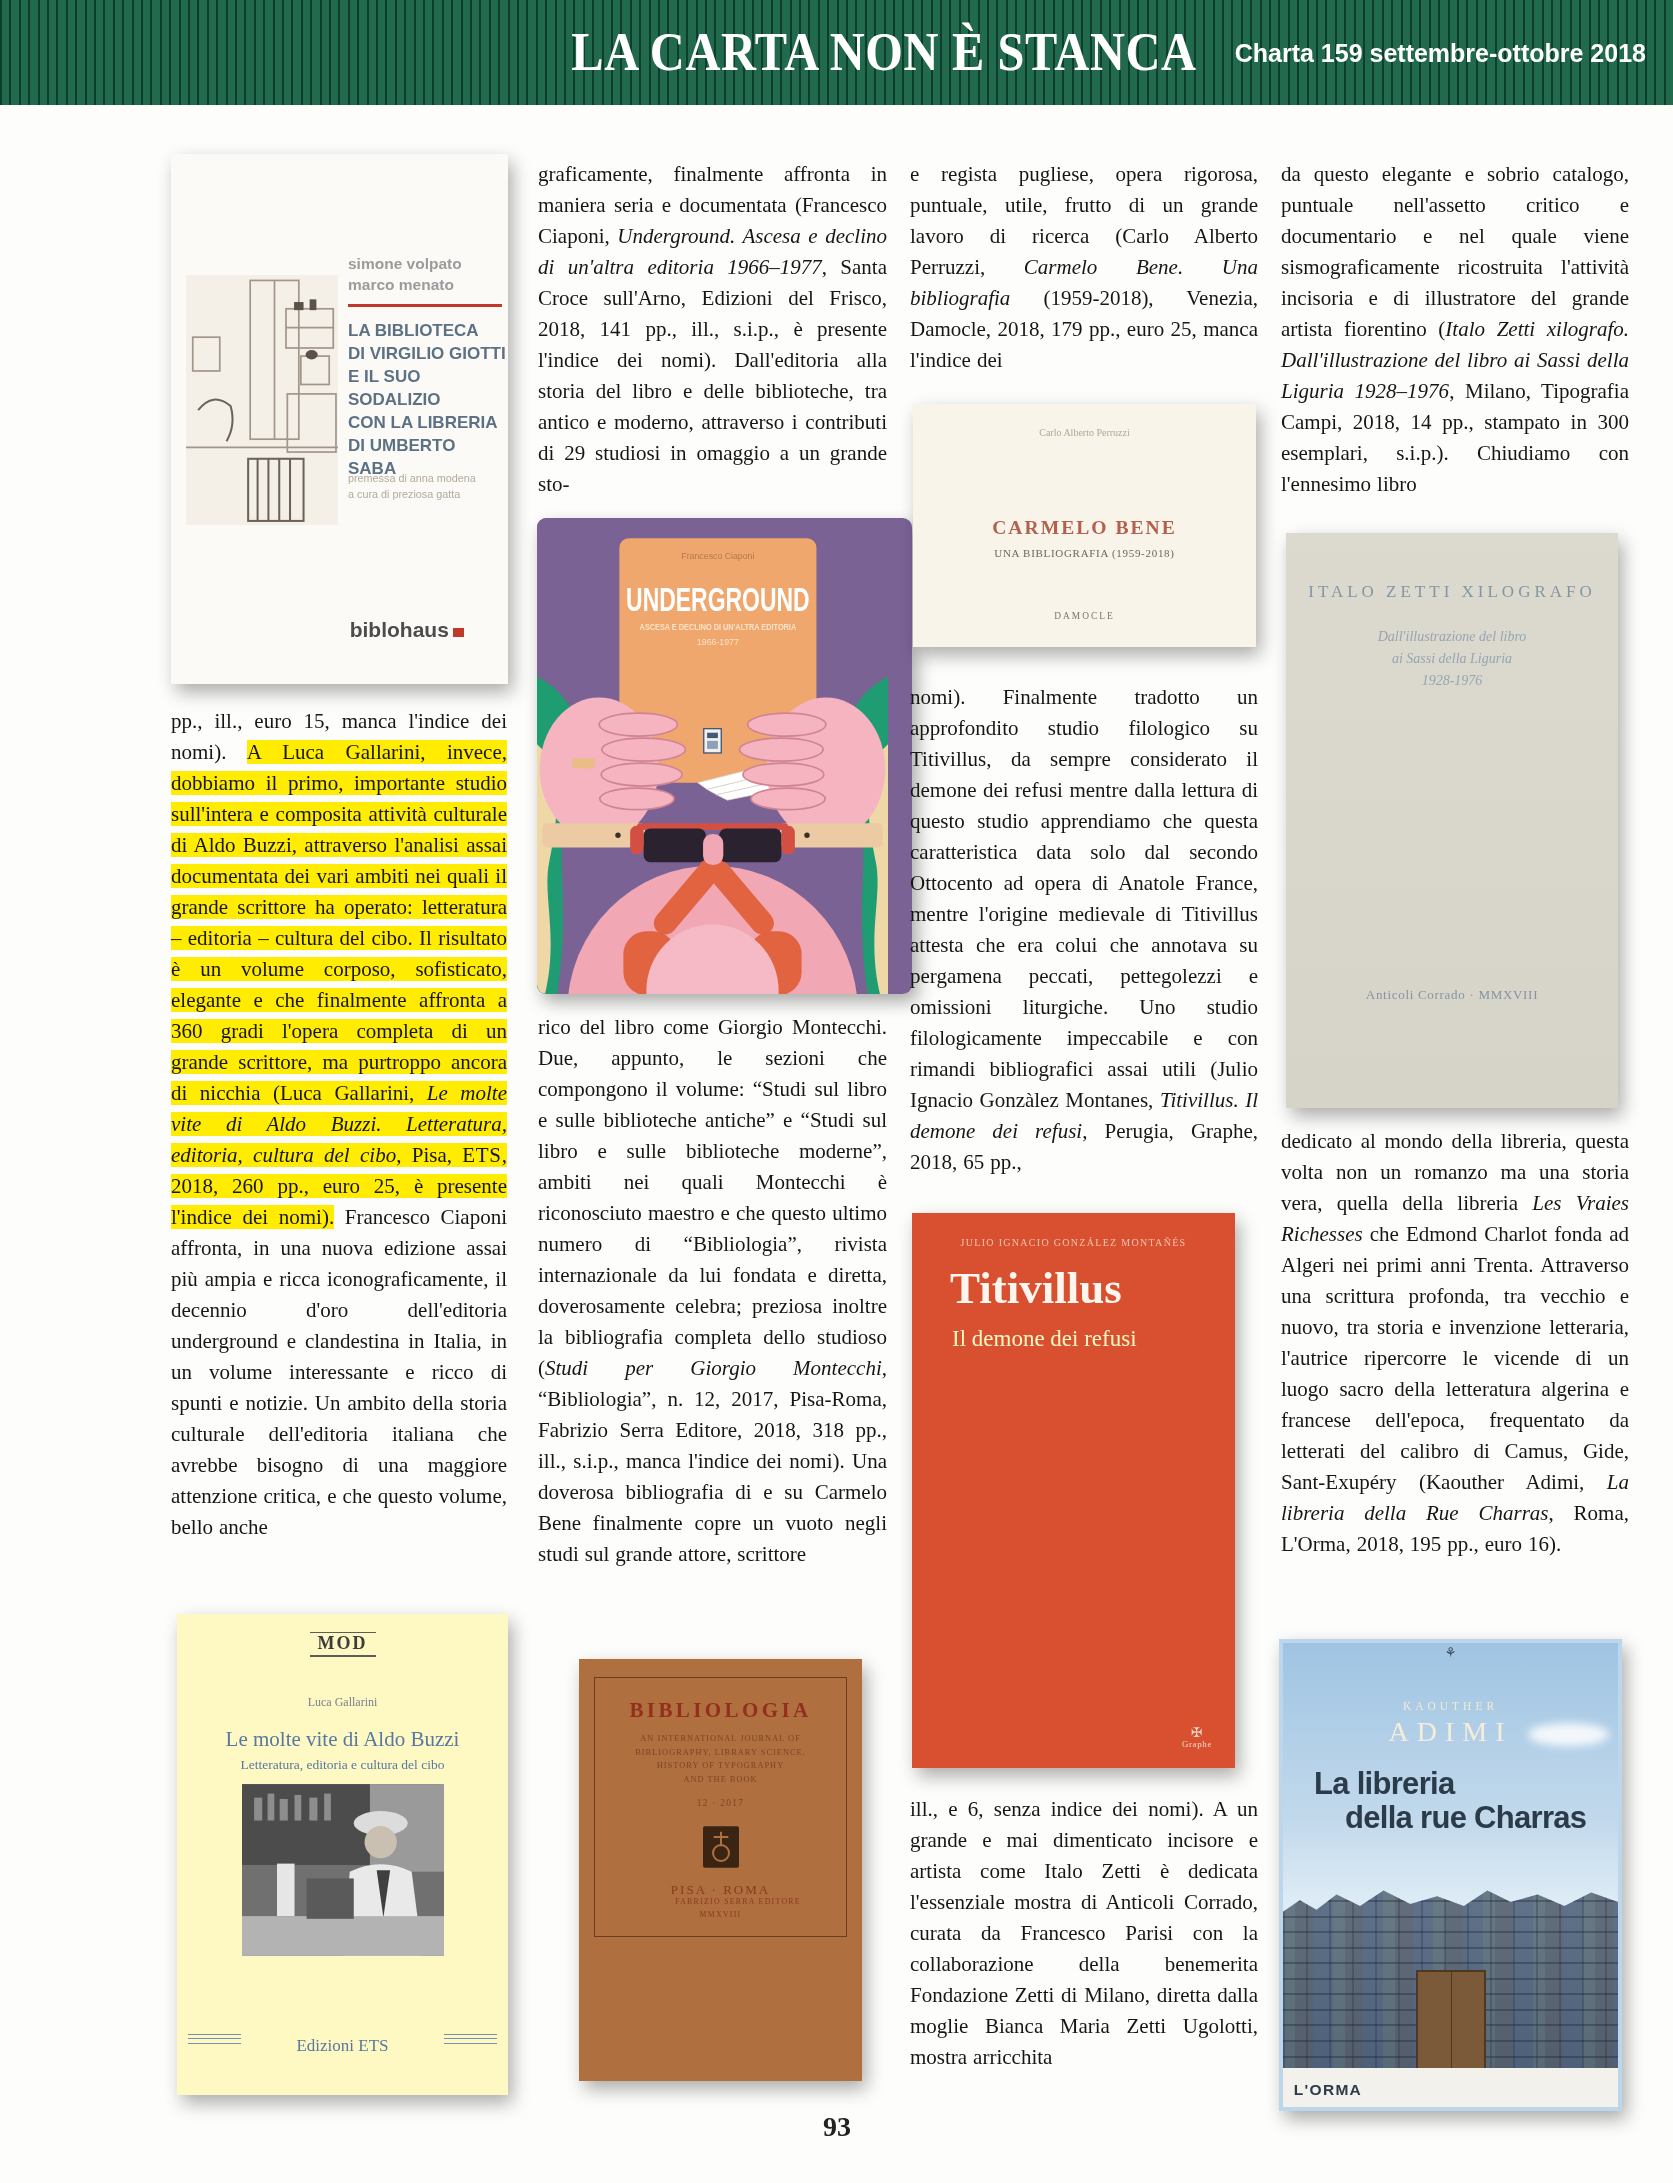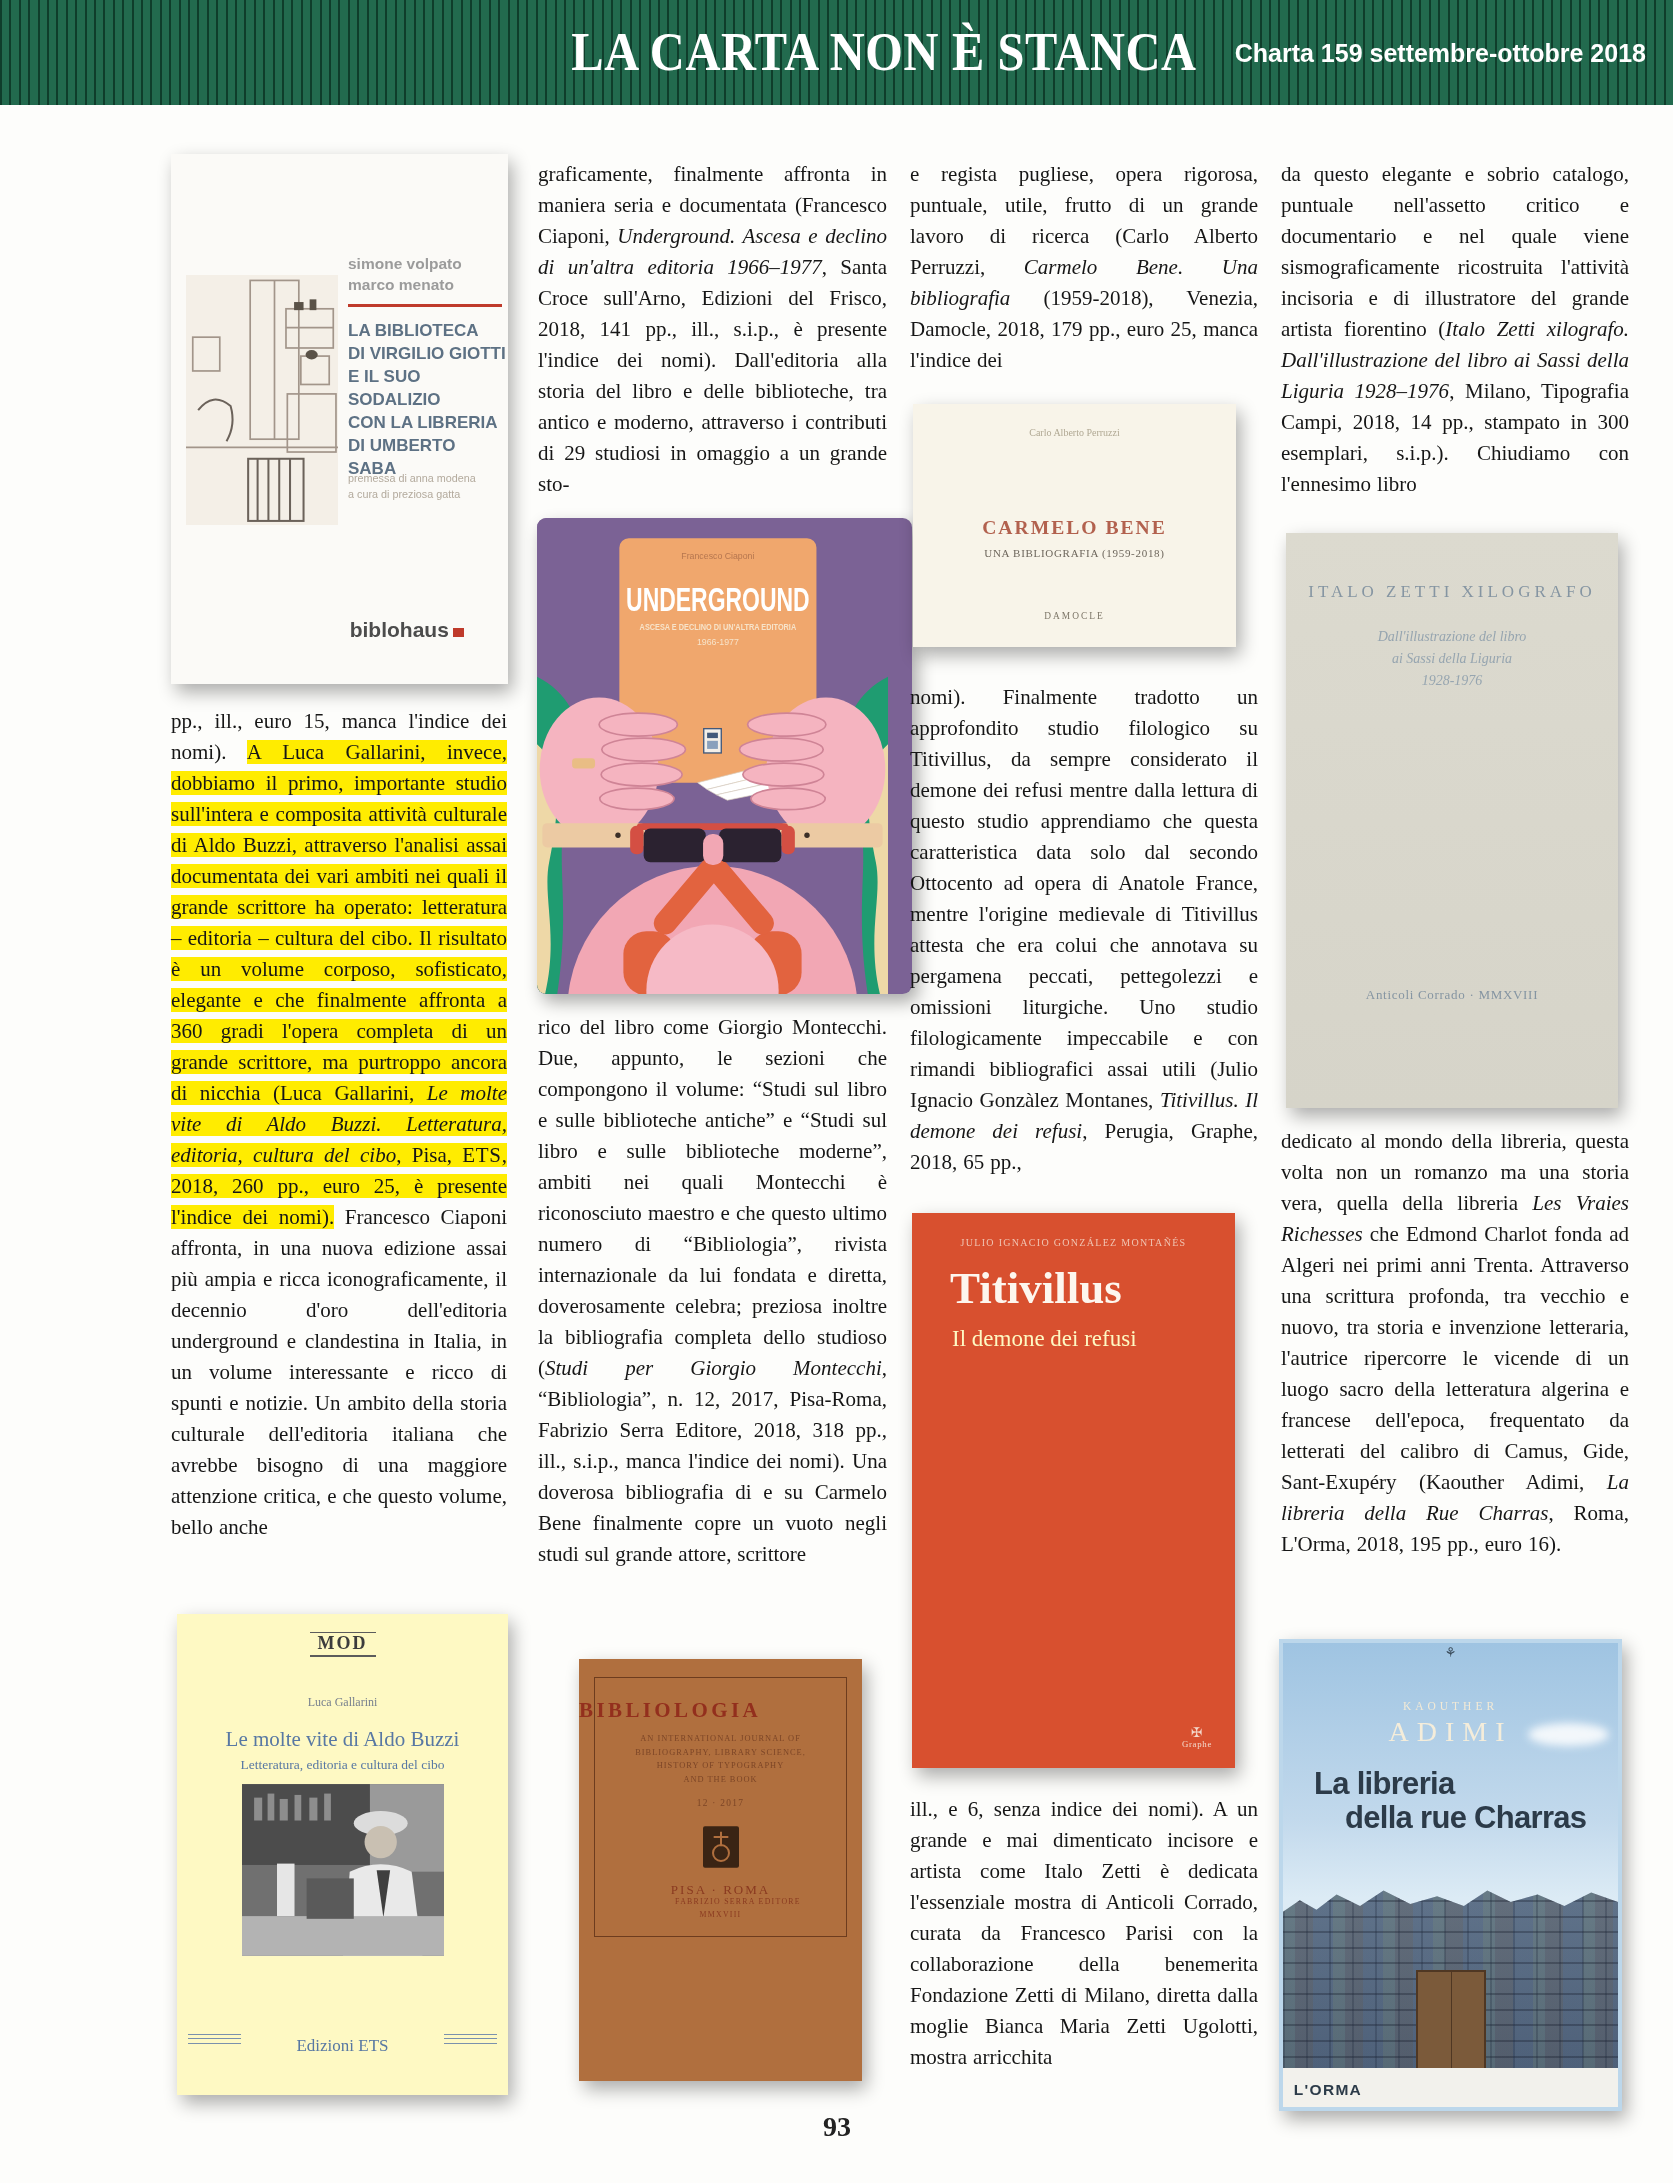--- a/index.html
+++ b/index.html
@@ -53,33 +53,33 @@
   .mod-photo{position:absolute;left:65px;top:170px;}
   .mod-lines{position:absolute;top:420px;width:53px;height:8px;
     border-top:1.3px solid #7a91ad;border-bottom:1.3px solid #7a91ad;
     background:linear-gradient(#7a91ad,#7a91ad) center/100% 1.3px no-repeat;}
   .mod-pub{position:absolute;left:0;right:0;top:422px;text-align:center;font-size:17px;color:#5878a3;}
 
   
   .cov-underground{border-radius:9.4px;overflow:hidden;background:#7b6295;}
 
   
-  .cov-carmelo{background:#f8f4e9;}
+  .cov-carmelo{background:#f8f4e9;padding-left:20px;}
   .cb-author{position:absolute;left:0;right:0;top:23px;text-align:center;font-size:10px;color:#b0a893;}
   .cb-title{position:absolute;left:0;right:0;top:113px;text-align:center;font-size:19.6px;
     letter-spacing:2px;color:#b2614e;font-weight:bold;}
   .cb-sub{position:absolute;left:0;right:0;top:143px;text-align:center;font-size:11px;
     letter-spacing:0.7px;color:#6d665c;}
   .cb-pub{position:absolute;left:0;right:0;top:207px;text-align:center;font-size:9.4px;
     letter-spacing:2px;color:#7d7668;}
 
   
   .cov-bibliologia{background:#b06f3e;}
   .bib-frame{position:absolute;left:15px;right:15px;top:17.5px;height:258px;border:1.3px solid #6d3c1e;}
-  .bib-title{position:absolute;left:0;right:0;top:39px;font-size:21px;
+  .bib-title{position:absolute;left:0;right:0;top:39px;text-align:center;font-size:21px;
     letter-spacing:3.4px;font-weight:bold;color:#932f1d;}
   .bib-lines{position:absolute;left:0;right:0;top:73px;text-align:center;font-size:8.4px;
     line-height:13.5px;letter-spacing:1px;color:#7c4526;white-space:pre-line;}
   .bib-num{position:absolute;left:0;right:0;top:139px;text-align:center;font-size:9.4px;
     letter-spacing:1.3px;color:#7c4526;}
   .bib-emblem{position:absolute;left:50%;top:167px;transform:translateX(-50%);}
   .bib-city{position:absolute;left:0;right:0;top:223px;text-align:center;font-size:13px;
     letter-spacing:2px;color:#8a3a20;}
   .bib-pub{position:absolute;left:0;right:0;top:238px;text-align:center;font-size:7.8px;
     letter-spacing:1.3px;color:#8a3a20;padding-left:35px;}

